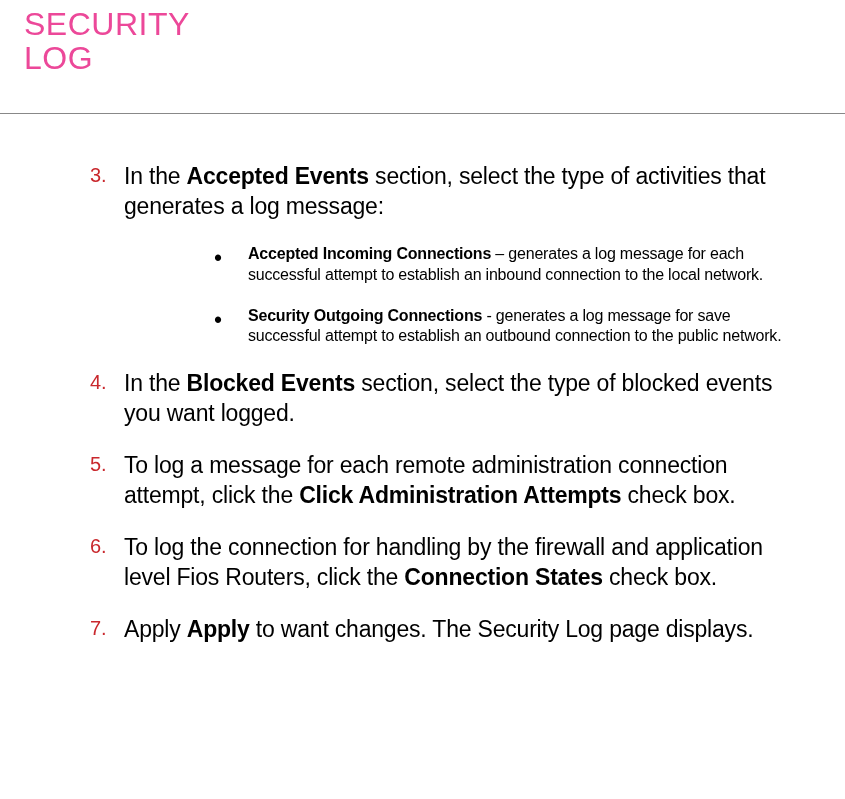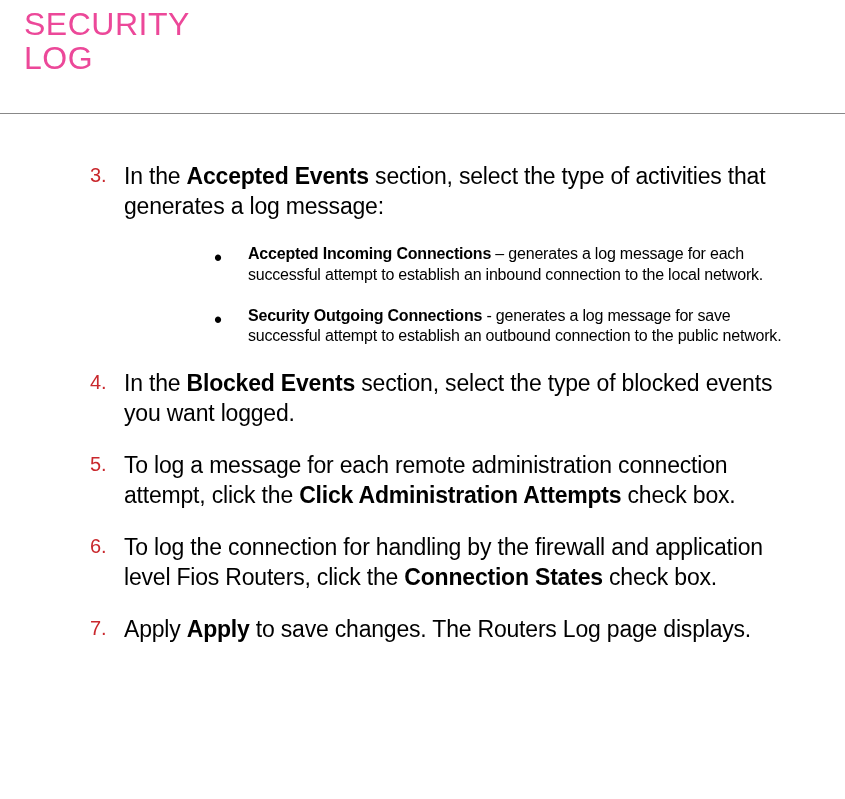--- a/index.html
+++ b/index.html
@@ -126,17 +126,17 @@
   <div class="step">
     <div class="step-num">6.</div>
     <div class="step-body">
       <span>To log the connection for handling by the firewall and application level Fios Routers, click the </span><span class="bold">Connection States</span><span> check box.</span>
     </div>
   </div>
 
   <div class="step">
     <div class="step-num">7.</div>
     <div class="step-body">
-      <span>Apply </span><span class="bold">Apply</span><span> to save changes. The Routers Log page displays.</span>
+      <span>Apply </span><span class="bold">Apply</span><span> to want changes. The Security Log page displays.</span>
     </div>
   </div>
 
 </div>
 
 </body></html>

